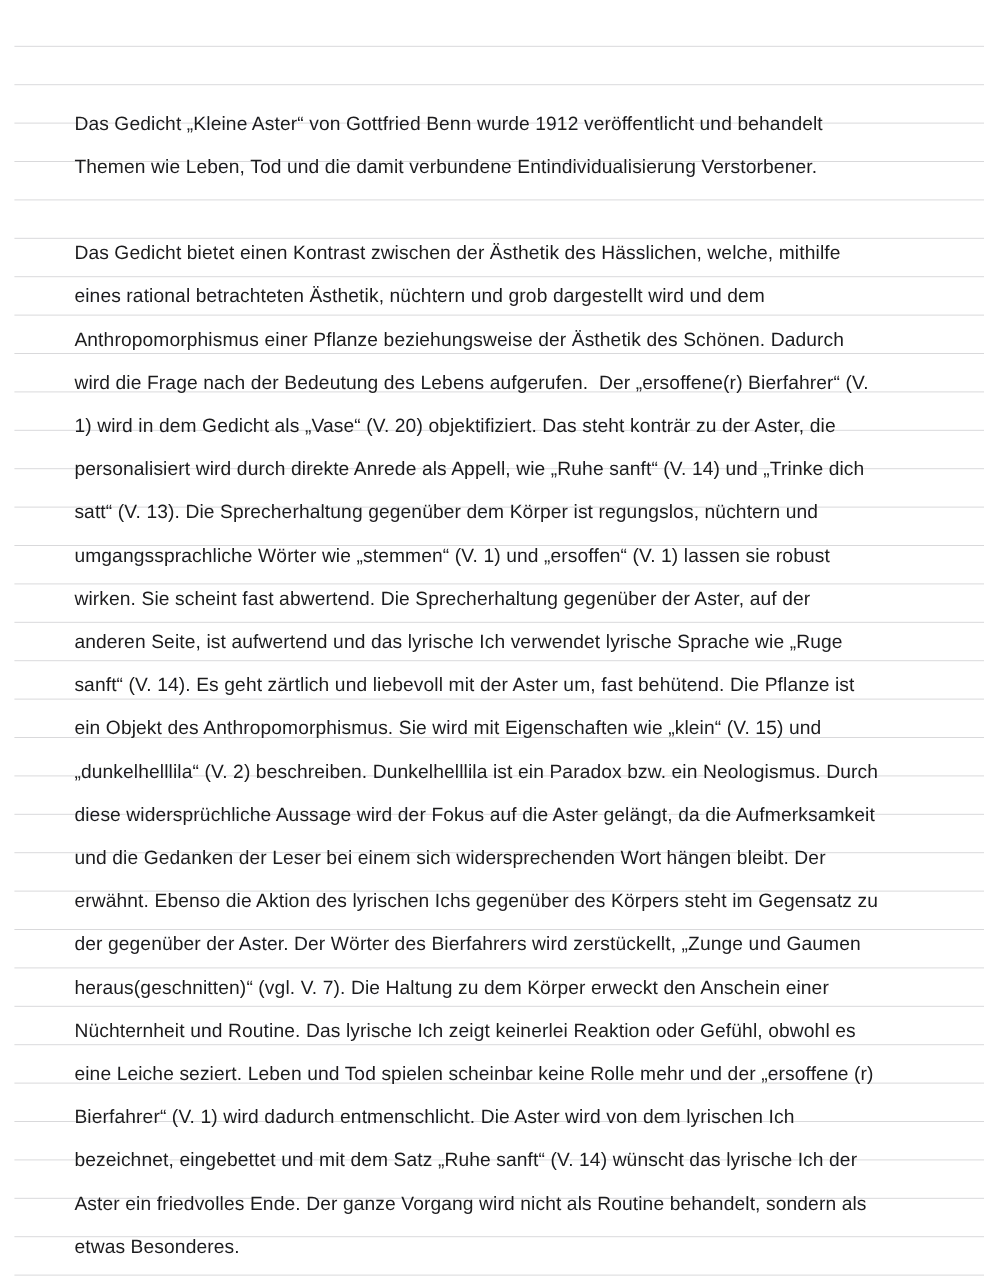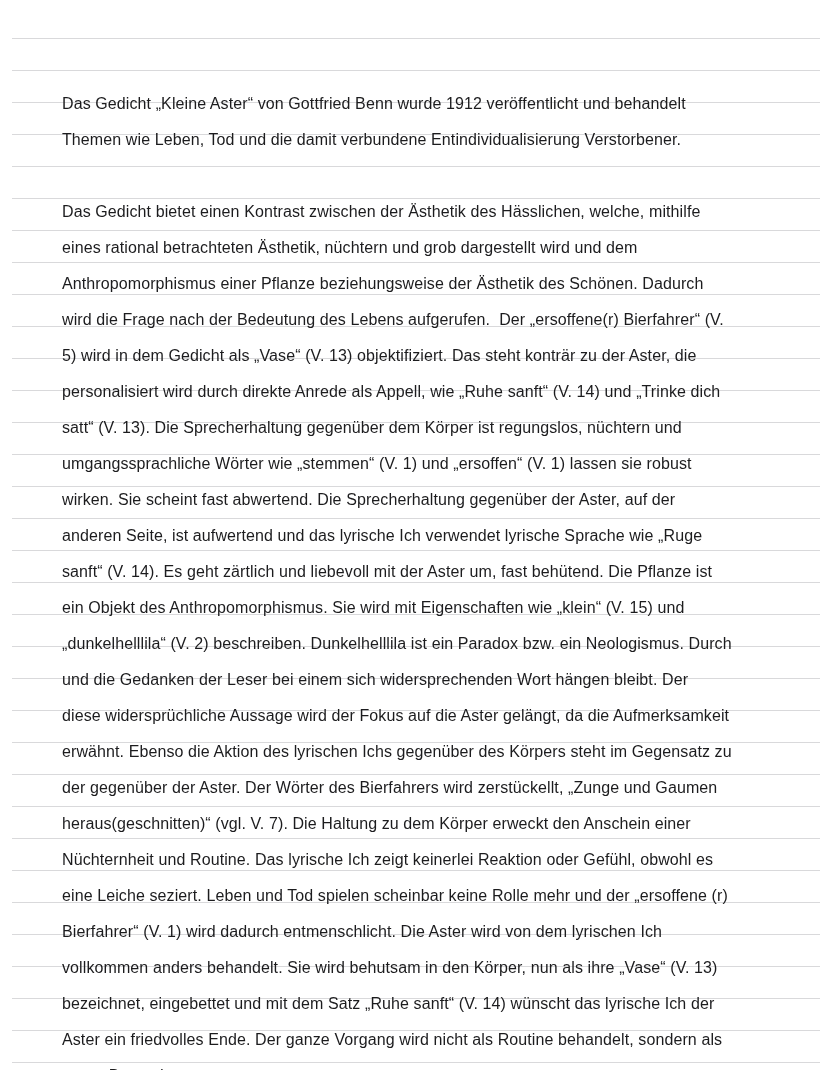--- a/index.html
+++ b/index.html
@@ -41,35 +41,34 @@
 
 <div class="paper">
   <div class="text-block">
     <div class="line">Das Gedicht „Kleine Aster“ von Gottfried Benn wurde 1912 veröffentlicht und behandelt</div>
     <div class="line">Themen wie Leben, Tod und die damit verbundene Entindividualisierung Verstorbener.</div>
     <div class="line"></div>
     <div class="line">Das Gedicht bietet einen Kontrast zwischen der Ästhetik des Hässlichen, welche, mithilfe</div>
     <div class="line">eines rational betrachteten Ästhetik, nüchtern und grob dargestellt wird und dem</div>
     <div class="line">Anthropomorphismus einer Pflanze beziehungsweise der Ästhetik des Schönen. Dadurch</div>
     <div class="line">wird die Frage nach der Bedeutung des Lebens aufgerufen.  Der „ersoffene(r) Bierfahrer“ (V.</div>
-    <div class="line">5) wird in dem Gedicht als „Vase“ (V. 13) objektifiziert. Das steht konträr zu der Aster, die</div>
+    <div class="line">1) wird in dem Gedicht als „Vase“ (V. 20) objektifiziert. Das steht konträr zu der Aster, die</div>
     <div class="line">personalisiert wird durch direkte Anrede als Appell, wie „Ruhe sanft“ (V. 14) und „Trinke dich</div>
     <div class="line">satt“ (V. 13). Die Sprecherhaltung gegenüber dem Körper ist regungslos, nüchtern und</div>
     <div class="line">umgangssprachliche Wörter wie „stemmen“ (V. 1) und „ersoffen“ (V. 1) lassen sie robust</div>
     <div class="line">wirken. Sie scheint fast abwertend. Die Sprecherhaltung gegenüber der Aster, auf der</div>
     <div class="line">anderen Seite, ist aufwertend und das lyrische Ich verwendet lyrische Sprache wie „Ruge</div>
     <div class="line">sanft“ (V. 14). Es geht zärtlich und liebevoll mit der Aster um, fast behütend. Die Pflanze ist</div>
     <div class="line">ein Objekt des Anthropomorphismus. Sie wird mit Eigenschaften wie „klein“ (V. 15) und</div>
     <div class="line">„dunkelhelllila“ (V. 2) beschreiben. Dunkelhelllila ist ein Paradox bzw. ein Neologismus. Durch</div>
+    <div class="line">diese widersprüchliche Aussage wird der Fokus auf die Aster gelängt, da die Aufmerksamkeit</div>
     <div class="line">und die Gedanken der Leser bei einem sich widersprechenden Wort hängen bleibt. Der</div>
-    <div class="line">diese widersprüchliche Aussage wird der Fokus auf die Aster gelängt, da die Aufmerksamkeit</div>
     <div class="line">erwähnt. Ebenso die Aktion des lyrischen Ichs gegenüber des Körpers steht im Gegensatz zu</div>
     <div class="line">der gegenüber der Aster. Der Wörter des Bierfahrers wird zerstückellt, „Zunge und Gaumen</div>
     <div class="line">heraus(geschnitten)“ (vgl. V. 7). Die Haltung zu dem Körper erweckt den Anschein einer</div>
     <div class="line">Nüchternheit und Routine. Das lyrische Ich zeigt keinerlei Reaktion oder Gefühl, obwohl es</div>
     <div class="line">eine Leiche seziert. Leben und Tod spielen scheinbar keine Rolle mehr und der „ersoffene (r)</div>
     <div class="line">Bierfahrer“ (V. 1) wird dadurch entmenschlicht. Die Aster wird von dem lyrischen Ich</div>
-    <div class="line">vollkommen anders behandelt. Sie wird behutsam in den Körper, nun als ihre „Vase“ (V. 13)</div>
     <div class="line">bezeichnet, eingebettet und mit dem Satz „Ruhe sanft“ (V. 14) wünscht das lyrische Ich der</div>
     <div class="line">Aster ein friedvolles Ende. Der ganze Vorgang wird nicht als Routine behandelt, sondern als</div>
     <div class="line">etwas Besonderes.</div>
   </div>
 </div>
 
 </body></html>

